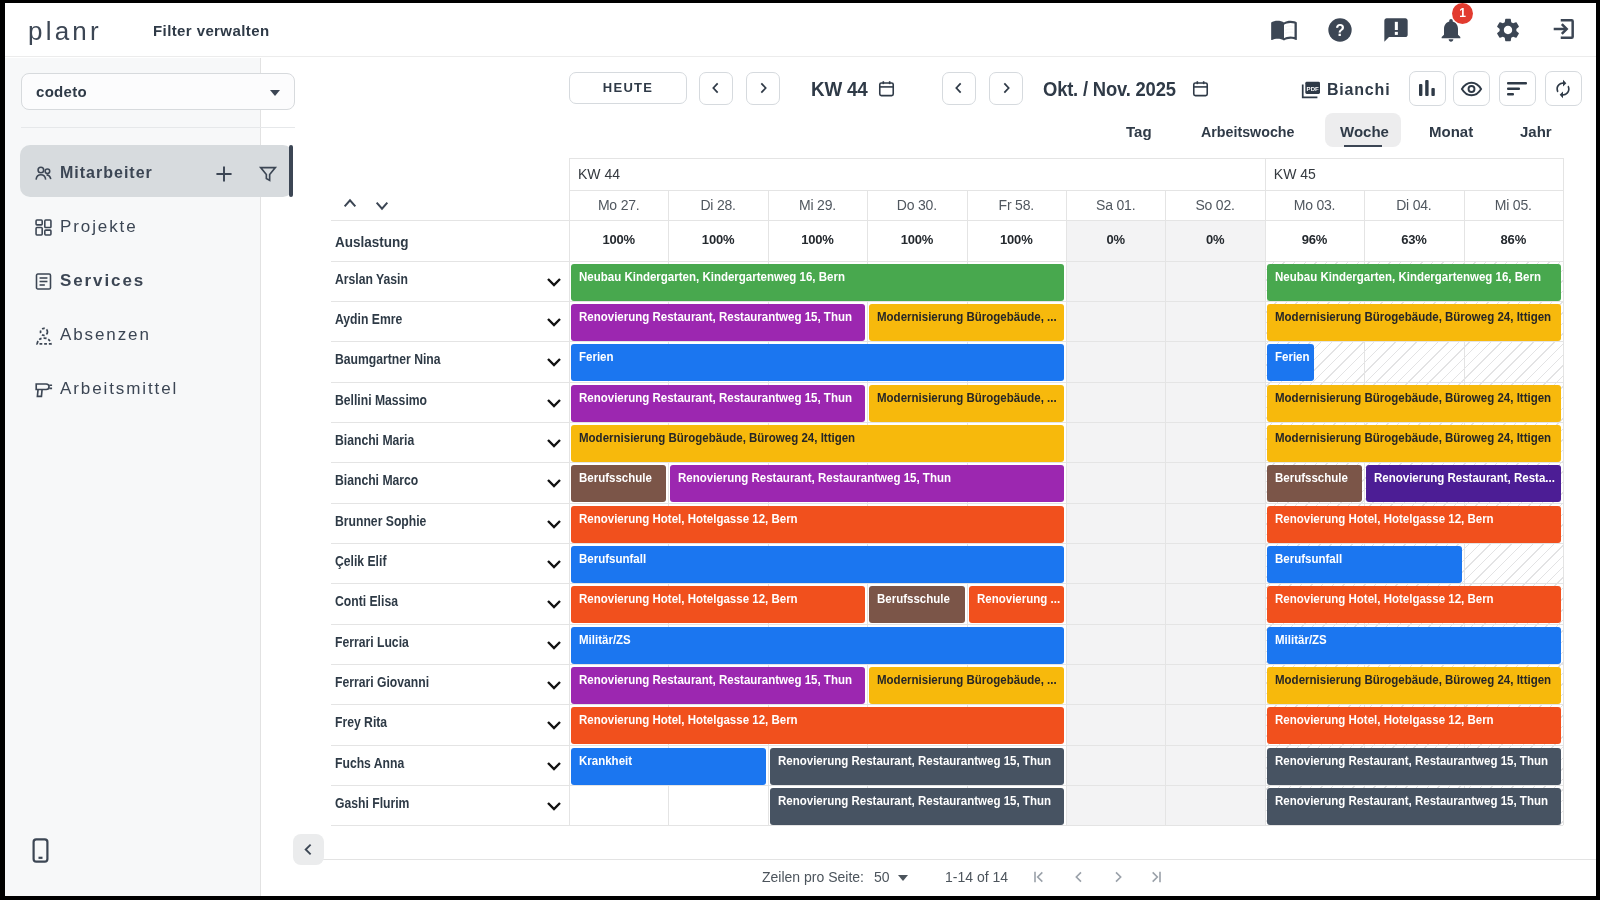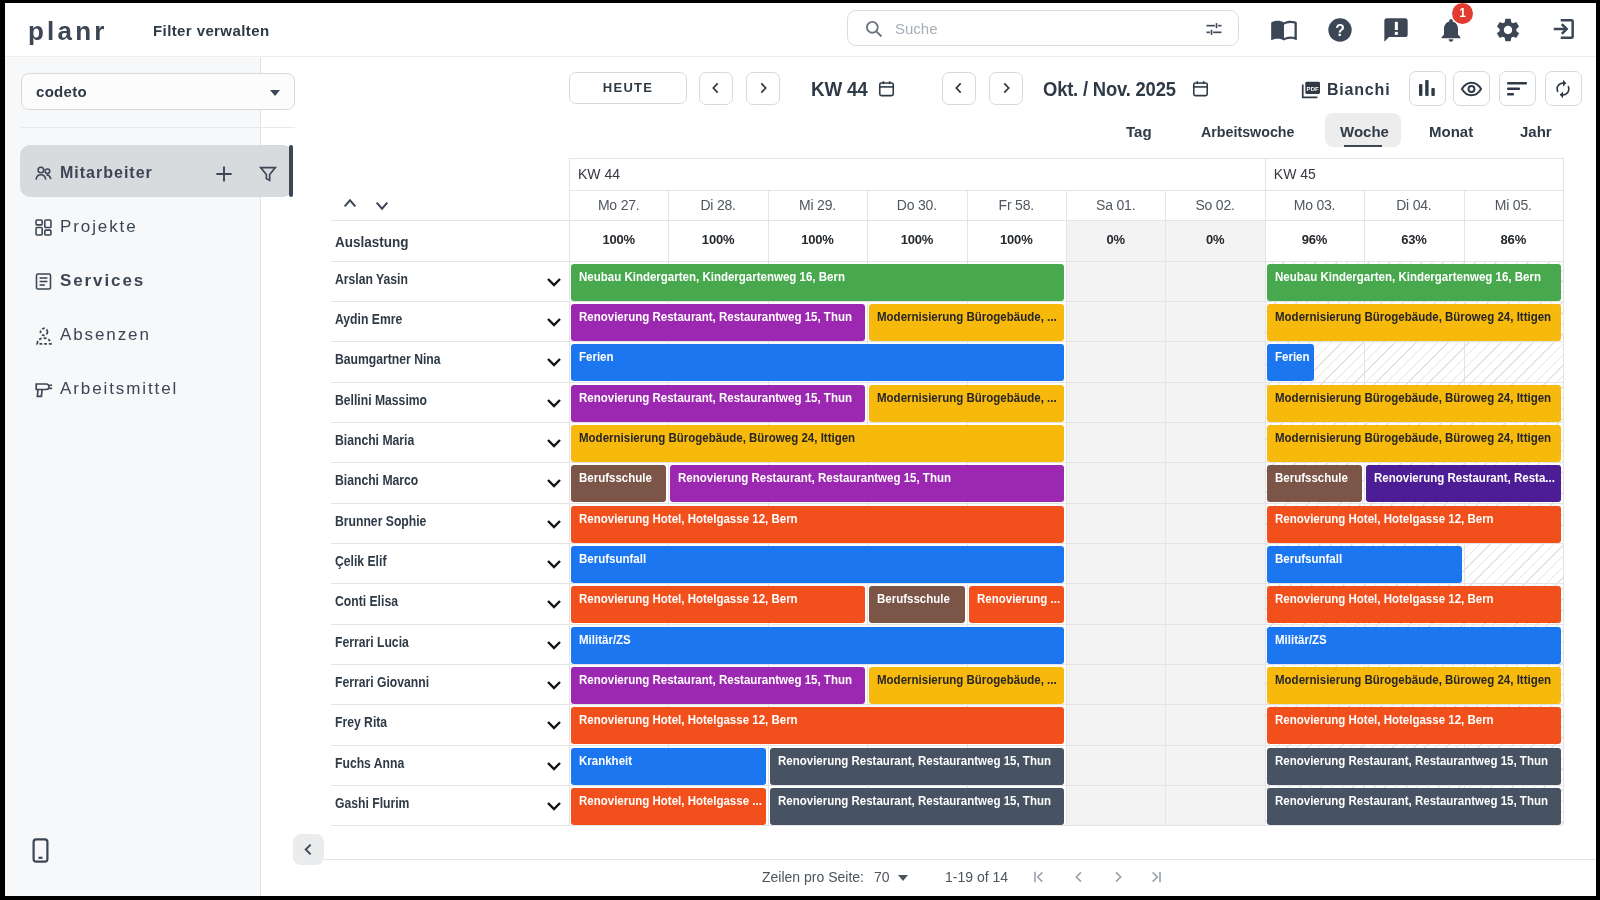--- a/index.html
+++ b/index.html
@@ -1,21 +1,21 @@
 <!DOCTYPE html>
 <html><head><meta charset="utf-8"><title>planr</title><style>
 
 *{margin:0;padding:0;box-sizing:border-box}
 html,body{width:1600px;height:900px;background:#000;overflow:hidden}
 body{font-family:"Liberation Sans",sans-serif;-webkit-font-smoothing:antialiased}
 #app{position:absolute;left:5px;top:3px;width:1591px;height:893px;background:#fff;overflow:hidden}
 .abs{position:absolute}
 
 #hdr{position:absolute;left:0;top:0;width:1591px;height:54px;background:#fff;border-bottom:1px solid #ececec;z-index:20}
-#logo{position:absolute;left:23px;top:13px;font-size:26px;font-weight:bold;color:#3c4654;letter-spacing:3.2px}
+#logo{position:absolute;left:23px;top:13px;font-size:26px;font-weight:normal;color:#3c4654;letter-spacing:3.2px}
 #fv{position:absolute;left:148px;top:19px;font-size:15px;font-weight:bold;color:#2f3a47;letter-spacing:.4px}
 #sbox{position:absolute;left:842px;top:7px;width:392px;height:36px;border:1px solid #d9dde1;border-radius:9px;background:#fff}
 #sph{position:absolute;left:47px;top:9px;font-size:15px;color:#a7aeb6}
 .hic{position:absolute;top:13px;width:28px;height:28px}
 
 #sb{position:absolute;left:0;top:55px;width:256px;height:838px;background:#f7f8f9;border-right:1px solid #e2e2e2}
 #sel{position:absolute;left:16px;top:15px;width:274px;height:37px;border:1px solid #d7dadd;border-radius:8px;background:#fcfcfd}
 #sel .t{position:absolute;left:14px;top:9px;font-size:15px;font-weight:bold;color:#2f3a47;letter-spacing:.3px}
 #sel .c{position:absolute;right:14px;top:16px;width:0;height:0;border-left:5px solid transparent;border-right:5px solid transparent;border-top:6px solid #3c4654}
 #sepline{position:absolute;left:16px;top:69px;width:274px;height:1px;background:#e6e8ea}
@@ -43,35 +43,20 @@
 
 #ftr{position:absolute;left:306px;top:856px;width:1285px;height:38px;background:#fff;border-top:1px solid #e3e3e3}
 .ftxt{position:absolute;top:866px;font-size:14px;color:#4c545c}
 #collapse{position:absolute;left:288px;top:831px;width:31px;height:31px;background:#ebeced;border-radius:8px;z-index:5}
 svg{display:block}
 </style></head><body>
 <div id="app">
 <div id="hdr">
 <div id="logo">planr</div>
       <div id="fv">Filter verwalten</div>
-<div id="sbox">
-        <svg style="position:absolute;left:16px;top:8px" width="20" height="20" viewBox="0 0 24 24" fill="none" stroke="#6b7480" stroke-width="2.2">
-          <circle cx="10" cy="10" r="6.5"></circle>
-          <line x1="15" y1="15" x2="21" y2="21"></line>
-        </svg>
-        <div id="sph">Suche</div>
-        <svg style="position:absolute;right:14px;top:8px" width="20" height="20" viewBox="0 0 24 24" fill="none" stroke="#3c4654" stroke-width="2">
-          <line x1="3" y1="8" x2="13" y2="8"></line>
-          <line x1="17" y1="8" x2="21" y2="8"></line>
-          <line x1="15" y1="5" x2="15" y2="11"></line>
-          <line x1="3" y1="16" x2="7" y2="16"></line>
-          <line x1="11" y1="16" x2="21" y2="16"></line>
-          <line x1="9" y1="13" x2="9" y2="19"></line>
-        </svg>
-      </div>
 <div class="hic" style="left:1265px">
         <svg width="28" height="28" viewBox="0 0 24 24" fill="#3c4654">
           <path d="M21 4.5c-1.1-.35-2.3-.5-3.5-.5-2 0-4.15.4-5.5 1.5C10.65 4.4 8.5 4 6.5 4 4.5 4 2.35 4.4 1 5.5v14.6c0 .25.25.5.5.5.1 0 .15-.05.25-.05C3 19.95 4.8 19.5 6.5 19.5c2 0 4.15.4 5.5 1.5 1.25-.8 3.55-1.5 5.5-1.5 1.7 0 3.5.3 4.75 1 .1.05.15.05.25.05.25 0 .5-.25.5-.5V5.5c-.55-.4-1.1-.75-2-1zm0 13.5c-1.1-.35-2.3-.5-3.5-.5-1.95 0-4.25.75-5.5 1.5V7.5C13.25 6.7 15.55 6 17.5 6c1.2 0 2.4.15 3.5.5V18z"></path>
           <path d="M17.5 9.2c.88 0 1.73.09 2.5.26V8.1c-.79-.15-1.64-.24-2.5-.24-1.7 0-3.24.29-4.5.83v1.48c1.13-.64 2.7-.97 4.5-.97zM13 11.37v1.48c1.13-.64 2.7-.97 4.5-.97.88 0 1.73.09 2.5.26v-1.36c-.79-.15-1.64-.24-2.5-.24-1.7 0-3.24.3-4.5.83zm4.5 1.96c-1.7 0-3.24.29-4.5.83v1.48c1.13-.64 2.7-.97 4.5-.97.88 0 1.73.09 2.5.26v-1.36c-.79-.16-1.64-.24-2.5-.24z" fill="#f7f8f9"></path>
         </svg>
       </div>
 <div class="hic" style="left:1321px">
         <svg width="28" height="28" viewBox="0 0 24 24" fill="#3c4654">
           <circle cx="12" cy="12" r="10"></circle>
           <text x="12" y="17" text-anchor="middle" font-size="13.5" font-weight="bold" fill="#fff" font-family="Liberation Sans">?</text>
@@ -453,34 +438,31 @@
 <div class="bar" style="left:764.8px;top:744.70px;width:294.2px;background:#475362;color:#fff">
       <span class="bt">Renovierung Restaurant, Restaurantweg 15, Thun</span>
     </div>
 <div class="bar" style="left:1261.8px;top:744.70px;width:294.2px;background:#475362;color:#fff">
       <span class="bt">Renovierung Restaurant, Restaurantweg 15, Thun</span>
     </div>
 <div class="rname" style="top:793.05px">Gashi Flurim</div>
 <svg class="chev" style="top:794.05px" width="18" height="16" viewBox="0 0 24 20" fill="none" stroke="#111" stroke-width="3.2">
       <path d="M4 6l8 8 8-8"></path>
     </svg>
-<div class="bar" style="left:566.0px;top:785.05px;width:194.8px;background:#f1501d;color:#fff">
-      <span class="bt">Renovierung Hotel, Hotelgasse ...</span>
-    </div>
 <div class="bar" style="left:764.8px;top:785.05px;width:294.2px;background:#475362;color:#fff">
       <span class="bt">Renovierung Restaurant, Restaurantweg 15, Thun</span>
     </div>
 <div class="bar" style="left:1261.8px;top:785.05px;width:294.2px;background:#475362;color:#fff">
       <span class="bt">Renovierung Restaurant, Restaurantweg 15, Thun</span>
     </div>
 <div id="ftr"></div>
 <div class="ftxt" style="left:757px">Zeilen pro Seite:</div>
-<div class="ftxt" style="left:869px">70</div>
+<div class="ftxt" style="left:869px">50</div>
 <div style="position:absolute;left:893px;top:872px;width:0;height:0;border-left:5px solid transparent;border-right:5px solid transparent;border-top:6px solid #4c545c"></div>
-<div class="ftxt" style="left:940px">1-19 of 14</div>
+<div class="ftxt" style="left:940px">1-14 of 14</div>
 <svg style="position:absolute;left:1026px;top:866px" width="16" height="16" viewBox="0 0 24 24" fill="none" stroke="#9aa1a9" stroke-width="2.4">
       <path d="M6 4v16M17 5l-7 7 7 7"></path>
     </svg>
 <svg style="position:absolute;left:1066px;top:866px" width="16" height="16" viewBox="0 0 24 24" fill="none" stroke="#9aa1a9" stroke-width="2.4">
       <path d="M15 5l-7 7 7 7"></path>
     </svg>
 <svg style="position:absolute;left:1105px;top:866px" width="16" height="16" viewBox="0 0 24 24" fill="none" stroke="#9aa1a9" stroke-width="2.4">
       <path d="M9 5l7 7-7 7"></path>
     </svg>
 <svg style="position:absolute;left:1143px;top:866px" width="16" height="16" viewBox="0 0 24 24" fill="none" stroke="#9aa1a9" stroke-width="2.4">

